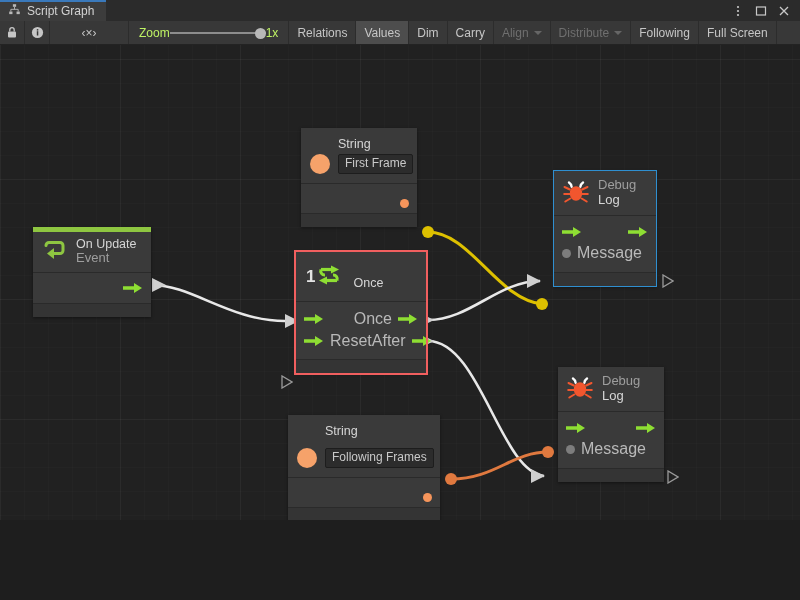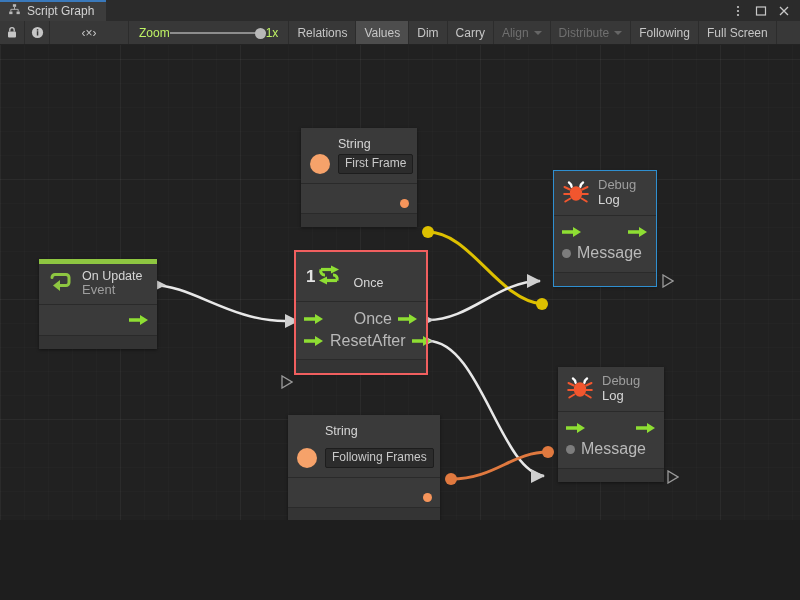--- a/index.html
+++ b/index.html
@@ -222,21 +222,21 @@
     color: #c9c9c9;
     font-size: 12px;
     padding: 2px 6px;
     box-sizing: border-box;
     display: inline-block;
     white-space: nowrap;
   }
   .arrow-g { flex: none; }
 
   
-  #node-onupdate { left: 39px;  top: 182px;  width: 118px; margin-top: 32px; }
+  #node-onupdate { left: 33px;  top: 182px;  width: 118px; }
   #node-string1  { left: 301px; top: 83px;   width: 116px; }
   #node-once     { left: 296px; top: 207px;  width: 130px; }
   #node-debug1   { left: 554px; top: 126px;  width: 102px; }
   #node-string2  { left: 288px; top: 370px;  width: 152px; }
   #node-debug2   { left: 558px; top: 322px;  width: 106px; }
 
   .ext-tri {
     position: absolute;
     pointer-events: none;
   }

